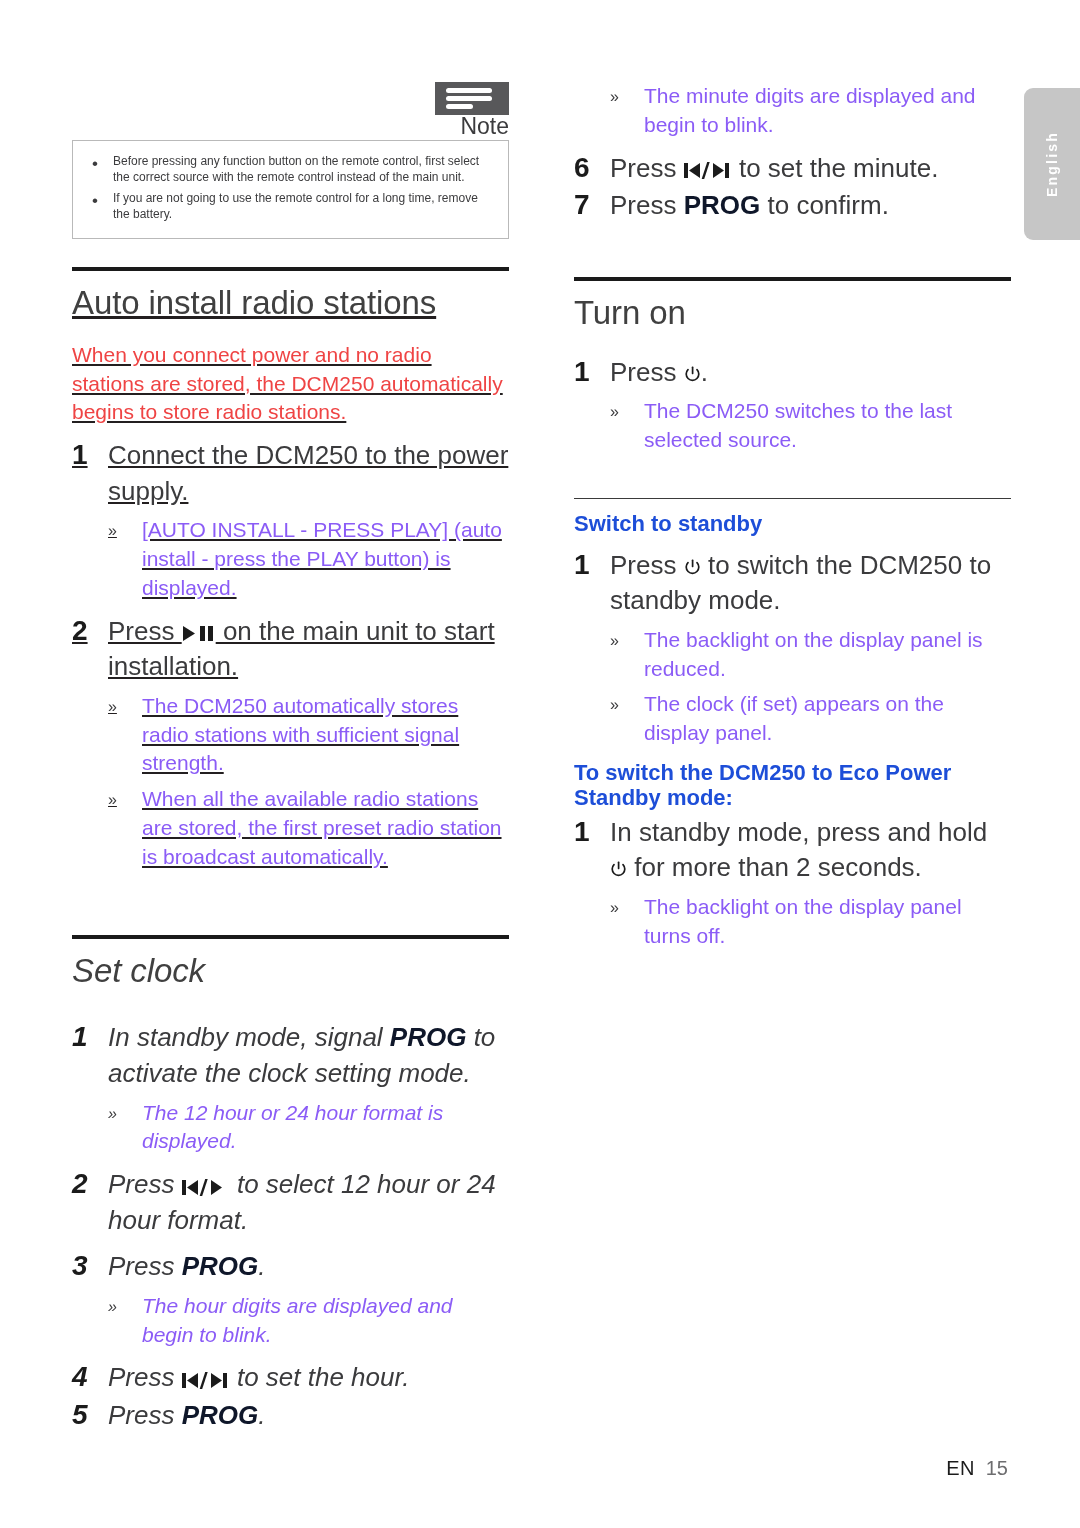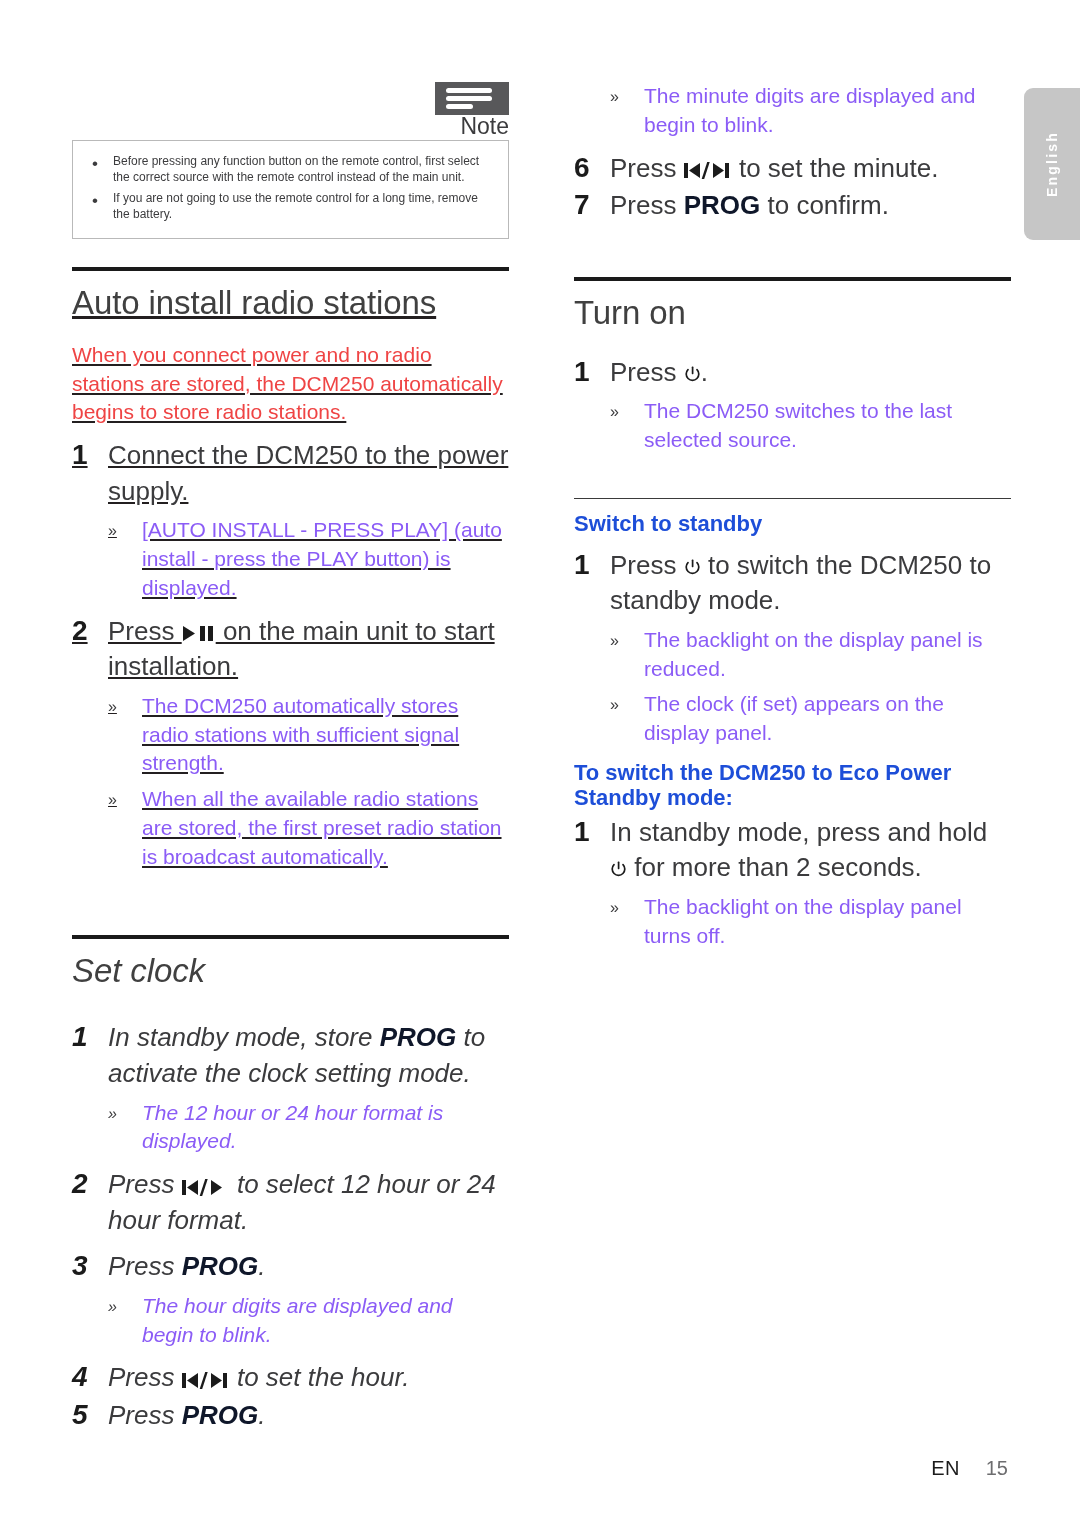--- a/index.html
+++ b/index.html
@@ -224,21 +224,21 @@
   }
   .ico svg { display: inline-block; vertical-align: middle; }
 
   
   .footer {
     position: absolute;
     right: 72px;
     bottom: 48px;
     display: flex;
     align-items: baseline;
-    gap: 26px;
+    gap: 11px;
   }
   .footer .en {
     font-size: 20px;
     color: #1b1b1b;
     font-weight: 400;
     letter-spacing: 0.4px;
   }
   .footer .pg {
     font-size: 20px;
     color: #6d6d6f;
@@ -313,21 +313,21 @@
     </div>
 
     <div class="sec-block" style="margin-top:64px;font-style:italic;">
       <div class="rule-thick"></div>
       <h1 class="sec">Set clock</h1>
 
       <div class="steps" style="margin-top:30px;">
 
         <div class="step">
           <div class="step-num">1</div>
-          <div class="step-text"><span>In standby mode, store </span><strong class="kw">PROG</strong><span> to activate the clock setting mode.</span></div>
+          <div class="step-text"><span>In standby mode, signal </span><strong class="kw">PROG</strong><span> to activate the clock setting mode.</span></div>
         </div>
         <div class="result">
           <span class="result-mark">»</span>
           <span class="result-text">The 12 hour or 24 hour format is displayed.</span>
         </div>
 
         <div class="step">
           <div class="step-num">2</div>
           <div class="step-text"><span>Press </span><span class="ico"><svg width="48" height="17" viewBox="0 0 48 17">
                   <rect x="0" y="1" width="4" height="15" fill="#1b1b1b"></rect>

